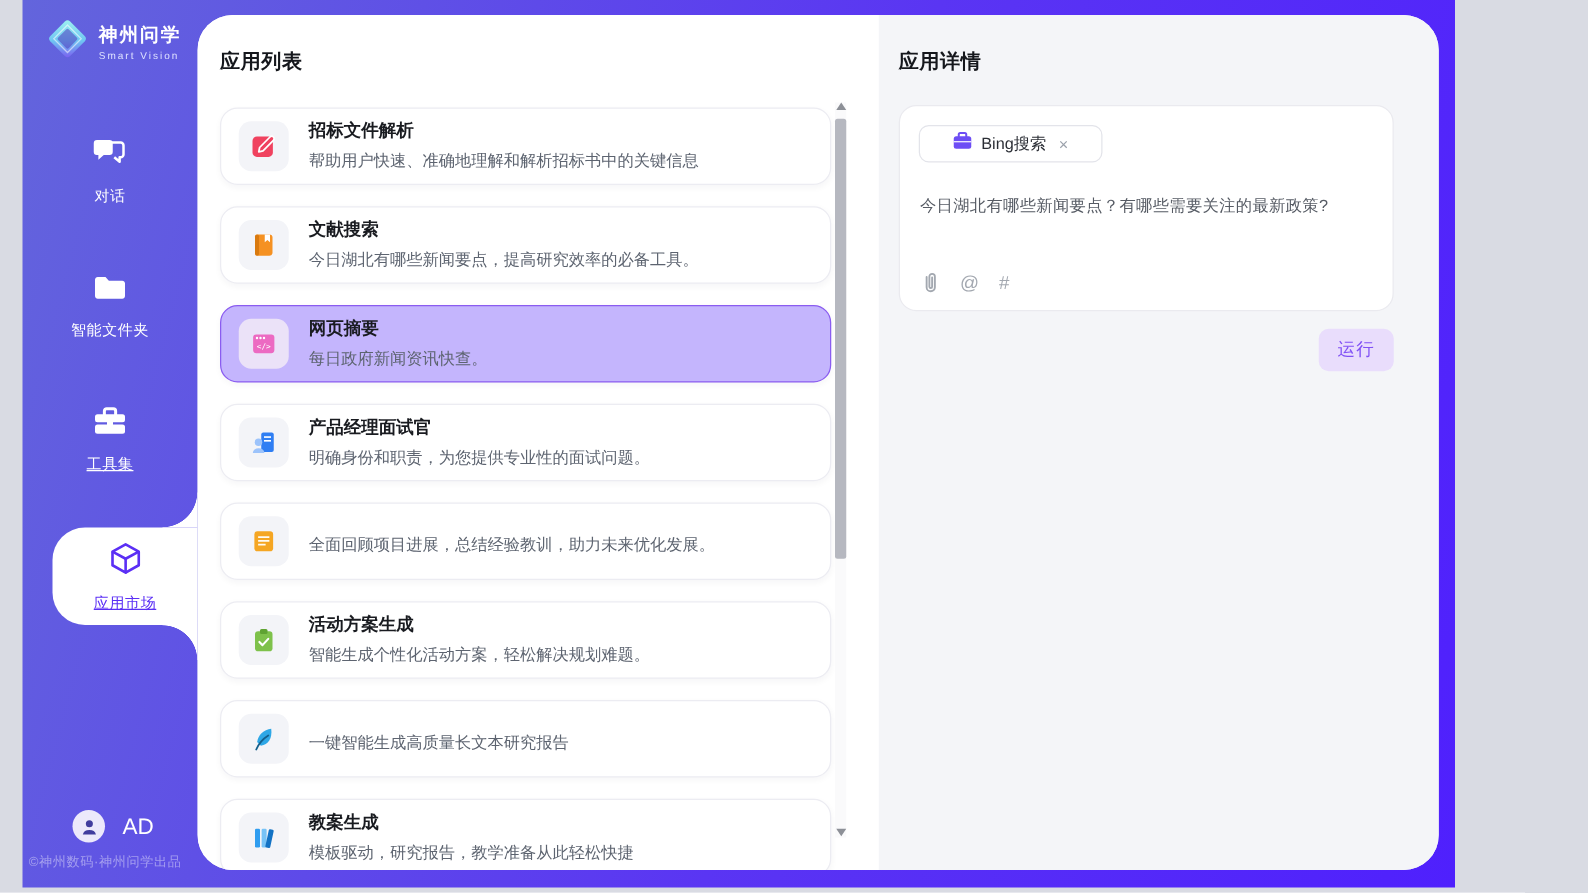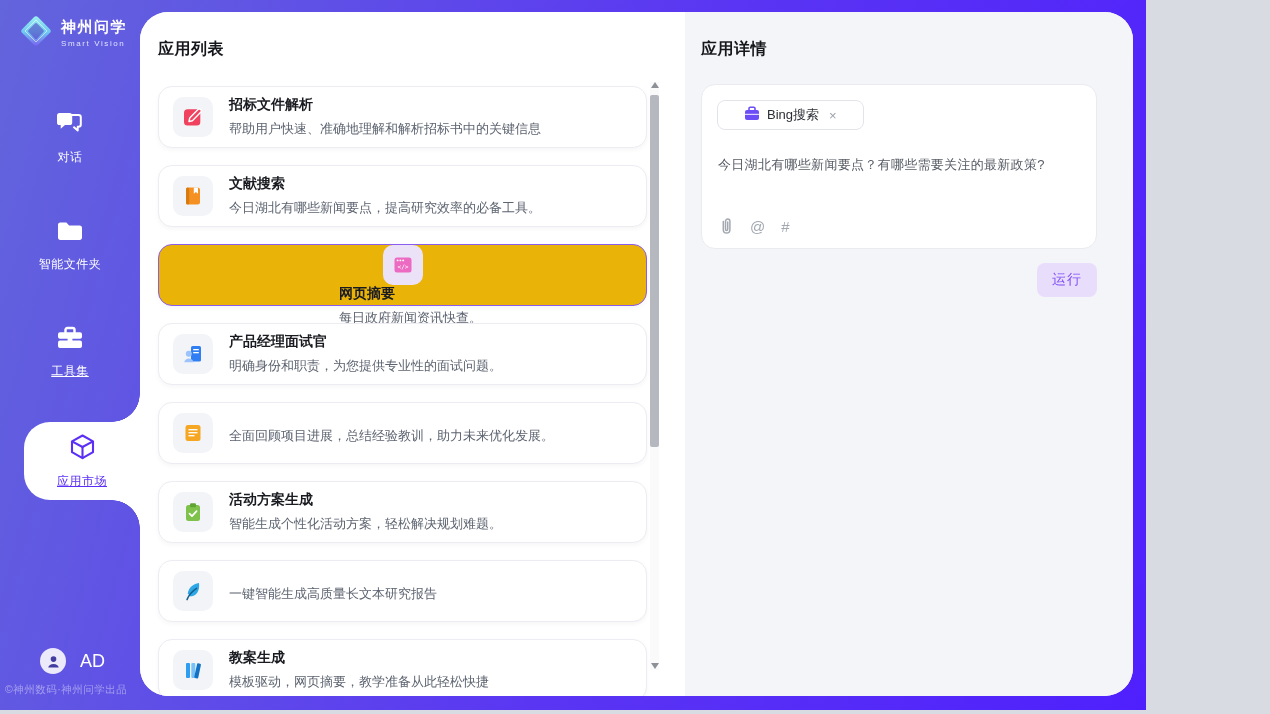--- a/index.html
+++ b/index.html
@@ -1,19 +1,19 @@
 <!DOCTYPE html>
 <html><head>
 <meta charset="utf-8">
 <style>
   * { box-sizing: border-box; margin: 0; padding: 0; }
   html,body { width:1270px; height:714px; overflow:hidden; }
   body { font-family:"Liberation Sans", sans-serif; background:#d9dbe3; position:relative; }
 
-  .app-bg { position:absolute; left:0; top:0; width:1146px; height:710px;
+  .app-bg { position:absolute; left:18px; top:0; width:1146px; height:710px;
     background:linear-gradient(105deg,#6365dc 0%,#5a35f3 55%,#4f20fd 100%);text-decoration:underline; }
 
   
   .sidebar { position:absolute; left:0; top:0; width:140px; height:710px; }
   .logo { position:absolute; left:18px; top:13px; display:flex; align-items:center; gap:7px; }
   .logo-cn { color:#fff; font-size:15px; font-weight:bold; letter-spacing:1.5px; }
   .logo-en { color:#dfe2ff; font-size:8px; letter-spacing:1.6px; margin-top:2px; }
 
   .nav { position:absolute; top:114px; left:0; width:140px; }
   .side-item { height:52px; margin-bottom:55px; display:flex; flex-direction:column;
@@ -41,21 +41,21 @@
 
   .panel-title { font-size:16px; font-weight:bold; color:#15171c; letter-spacing:.5px; }
 
   
   .list-panel { width:545px; flex:none; background:#fff; position:relative; }
   .list-panel .panel-title { padding:27px 0 0 18px; }
   .items { margin:26px 0 0 18px; width:489px; display:flex; flex-direction:column; gap:17px; }
   .card { height:62px; flex:none; background:#fff; border:1px solid #ececf2; border-radius:14px;
     display:flex; align-items:center; padding:0 14px; cursor:pointer;
     box-shadow:0 2px 5px rgba(25,25,60,.04); }
-  .card.selected { background:#eab308; border-color:#8a5cf0;flex-direction:column; }
+  .card.selected { background:#c4b5fd; border-color:#8a5cf0; }
   .tile { width:40px; height:40px; border-radius:10px; background:#f3f4f8; flex:none;
     display:flex; align-items:center; justify-content:center; }
   .card.selected .tile { background:#ebe2f8; }
   .card-text { margin-left:16px; min-width:0; }
   .card-title { font-size:14px; font-weight:bold; color:#191b20; }
   .card-desc { font-size:13px; color:#5d6470; margin-top:6px; white-space:nowrap; }
 
   
   .scrollbar { position:absolute; top:70px; bottom:26px; right:26px; width:9px; background:#fafafb; }
   .sb-up, .sb-down { position:absolute; left:0; width:9px; height:9px; cursor:pointer; }
@@ -280,21 +280,21 @@
         <div class="card">
           <span class="tile">
             <svg width="22" height="22" viewBox="0 0 22 22">
               <rect x="4" y="4" width="4" height="15" rx="1" fill="#2f9df0"></rect>
               <rect x="9.3" y="4" width="4" height="15" rx="1" fill="#77c3f7"></rect>
               <rect x="13.6" y="4.4" width="4" height="15" rx="1" transform="rotate(12 15.6 12)" fill="#1272c4"></rect>
             </svg>
           </span>
           <span class="card-text">
             <div class="card-title">教案生成</div>
-            <div class="card-desc">模板驱动，网页摘要，教学准备从此轻松快捷</div>
+            <div class="card-desc">模板驱动，研究报告，教学准备从此轻松快捷</div>
           </span>
         </div>
 
       </div>
 
       <div class="scrollbar">
         <span class="sb-up">
             <span></span>
           </span>
         <span class="sb-thumb"></span>

